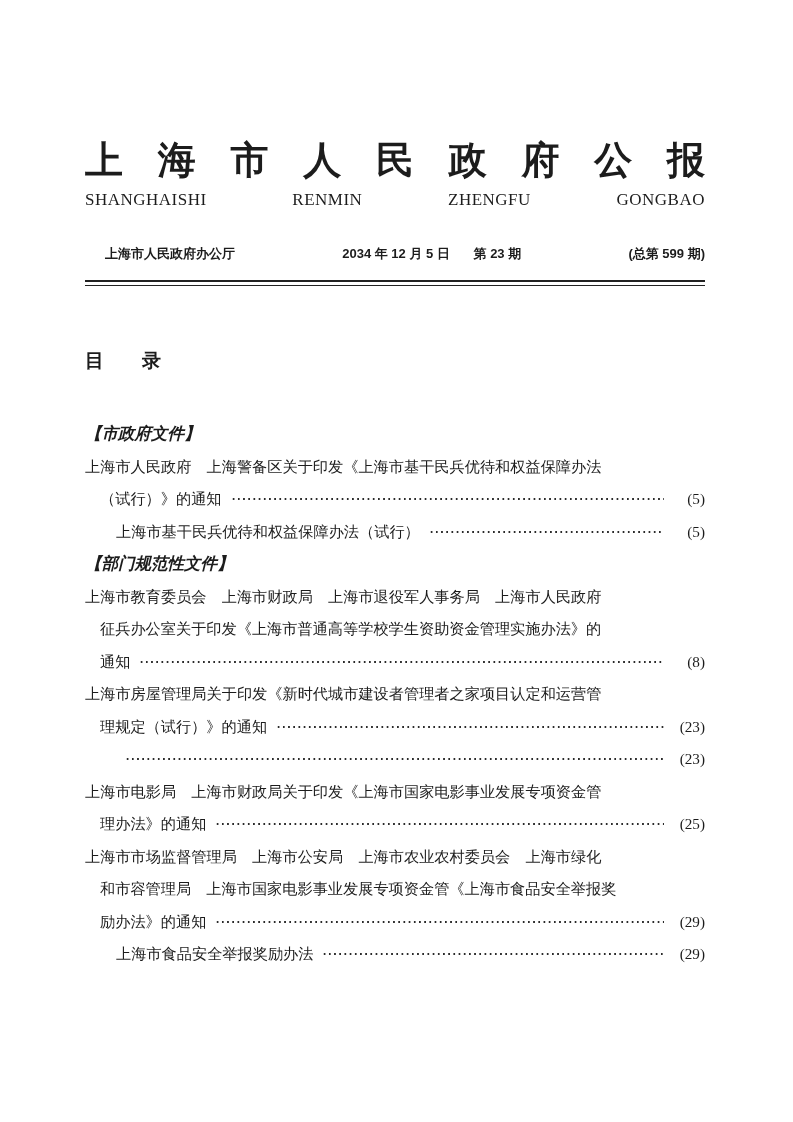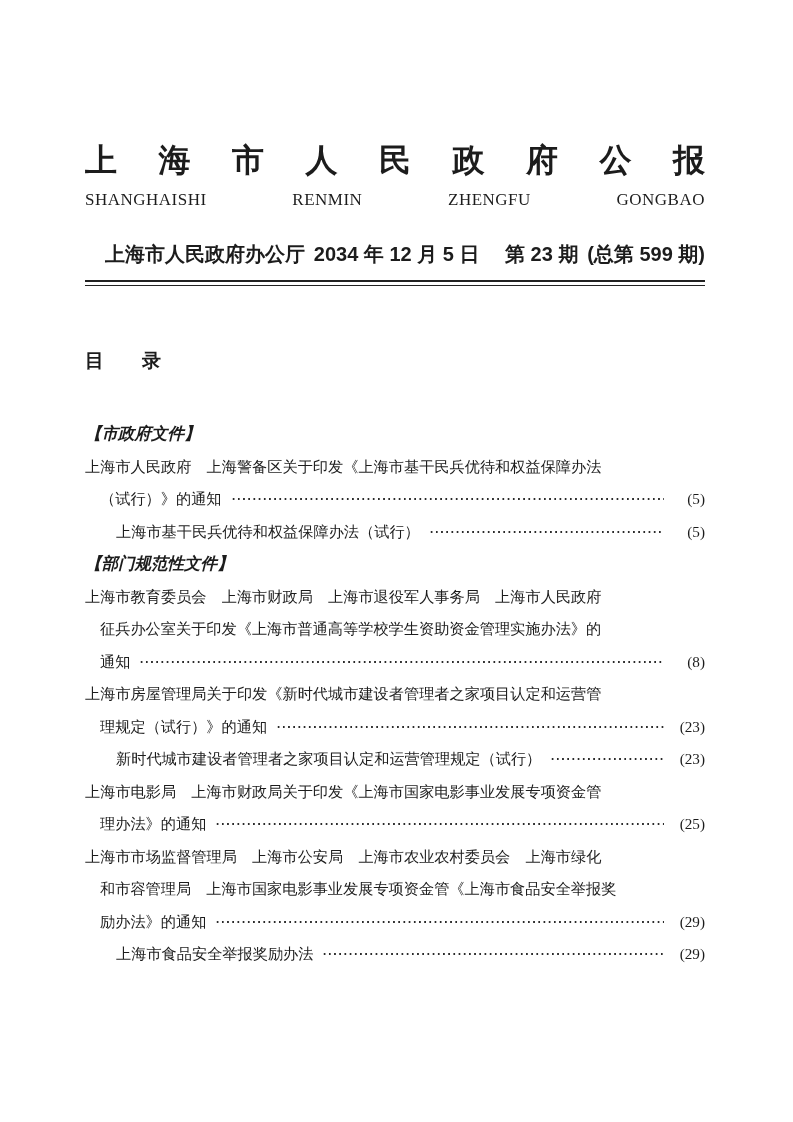--- a/index.html
+++ b/index.html
@@ -8,21 +8,21 @@
     font-family: "Liberation Serif", "DejaVu Serif", serif;
     color: #1c1c1c;
     overflow: hidden;
   }
   .page { position: relative; width: 793px; height: 1122px; background: #ffffff; }
   .content { margin-left: 85px; margin-right: 88px; }
 
   
   .gz-title {
     margin-top: 138px;
-    font-size: 32px;
+    font-size: 38px;
     font-weight: 700;
     line-height: 44px;
     text-align: justify;
     text-align-last: justify;
     text-justify: inter-character;
     letter-spacing: 0;
     white-space: nowrap;
   }
   .gz-pinyin {
     margin-top: 7px;
@@ -33,21 +33,21 @@
     text-align-last: justify;
     white-space: nowrap;
   }
   .info-row {
     margin-top: 32px;
     display: flex;
     justify-content: space-between;
     align-items: baseline;
     font-family: "Liberation Sans", "DejaVu Sans", sans-serif;
     font-weight: 700;
-    font-size: 20px;
+    font-size: 13px;
     line-height: 22px;
     padding-left: 20px;
   }
   .info-mid .issue-no { margin-left: 20px; }
   .double-rule {
     margin-top: 15px;
     height: 3px;
     border-top: 2px solid #222;
     border-bottom: 1px solid #222;
   }
@@ -151,21 +151,20 @@
         <div class="toc-row indent-0 no-page">
     <span class="toc-text">上海市房屋管理局关于印发《新时代城市建设者管理者之家项目认定和运营管</span>
 
   </div>
         <div class="toc-row indent-1">
     <span class="toc-text">理规定（试行）》的通知</span>
     <span class="leader"></span>
     <span class="toc-page">(23)</span>
   </div>
         <div class="toc-row indent-2">
-    <span class="toc-text">新时代城市建设者管理者之家项目认定和运营管理规定（试行）</span>
     <span class="leader"></span>
     <span class="toc-page">(23)</span>
   </div>
         <div class="toc-row indent-0 no-page">
     <span class="toc-text">上海市电影局　上海市财政局关于印发《上海市国家电影事业发展专项资金管</span>
 
   </div>
         <div class="toc-row indent-1">
     <span class="toc-text">理办法》的通知</span>
     <span class="leader"></span>

